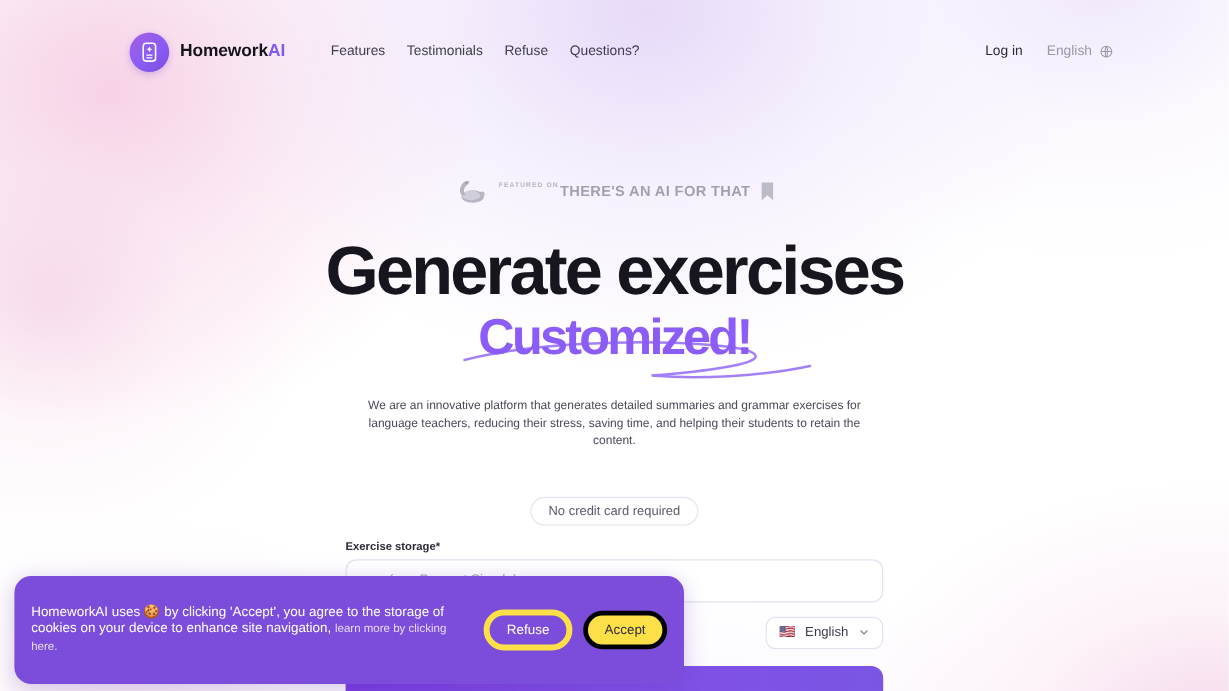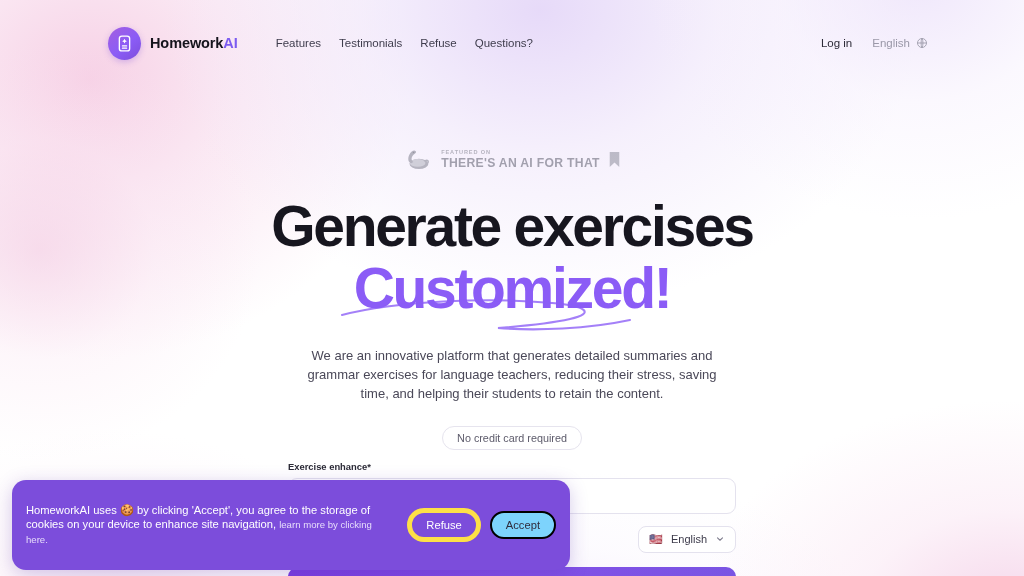--- a/index.html
+++ b/index.html
@@ -137,21 +137,21 @@
   }
 
   .featured {
     margin-top: 60px;
     display: flex;
     align-items: center;
     gap: 9px;
     opacity: 0.62;
   }
   .featured-logo svg { display: block; }
-  .featured-txt { display: flex; flex-direction: column; gap: 1px; }
+  .featured-txt { display: flex; gap: 1px; }
   .featured-top {
     font-size: 5.6px;
     font-weight: bold;
     letter-spacing: 0.9px;
     color: #8d8d99;
   }
   .featured-main {
     font-size: 12.2px;
     font-weight: bold;
     letter-spacing: 0.3px;
@@ -169,21 +169,21 @@
     letter-spacing: -2.3px;
     text-align: center;
     white-space: nowrap;
   }
   .headline-accent-wrap {
     position: relative;
     margin-top: 5px;
     display: inline-block;
   }
   .headline-accent {
-    font-size: 57px;
+    font-size: 42px;
     line-height: 1.0;
     font-weight: bold;
     color: #8b5cf6;
     letter-spacing: -2.3px;
     white-space: nowrap;
     position: relative;
     z-index: 1;
   }
   .underline-swoosh {
     position: absolute;
@@ -192,27 +192,27 @@
     width: 300px;
     height: 36px;
     z-index: 2;
     pointer-events: none;
   }
 
   .subhead {
     margin-top: 30px;
     width: 440px;
     text-align: center;
-    font-size: 13px;
+    font-size: 10px;
     line-height: 1.45;
     color: #4a4858;
   }
 
   .pill {
-    margin-top: 22px;
+    margin-top: 38px;
     border: 1px solid #e6e4ee;
     background: rgba(255,255,255,0.72);
     border-radius: 999px;
     padding: 5px 14px;
     font-size: 10.8px;
     color: #5d5b6b;
     white-space: nowrap;
   }
 
   
@@ -318,22 +318,22 @@
     border: 5px solid #fde047;
     color: #ffffff;
     border-radius: 999px;
     font-family: inherit;
     font-size: 11.2px;
     padding: 6px 14px;
     cursor: pointer;
     white-space: nowrap;
   }
   .btn-accept {
-    background: #7dd3fc;
-    border: 2px solid #000000;
+    background: #fde047;
+    border: 4px solid #000000;
     color: #2f2c3d;
     border-radius: 999px;
     font-family: inherit;
     font-size: 11.2px;
     padding: 6px 14px;
     cursor: pointer;
     white-space: nowrap;
   }
 </style>
 </head>
@@ -417,21 +417,21 @@
         <path d="M4 20 C58 6 150 2 214 8 C248 11 258 18 232 24 C214 28 186 31 160 33 C198 36 250 34 292 25" stroke="#8b5cf6" stroke-width="2.1" stroke-linecap="round" opacity="0.78"></path>
       </svg>
     </div>
 
     <div class="subhead">We are an innovative platform that generates detailed summaries and grammar exercises for language teachers, reducing their stress, saving time, and helping their students to retain the content.</div>
 
     <div class="pill">No credit card required</div>
 
     <div class="form-wrap">
 
-      <div class="field-label">Exercise enhance*</div>
+      <div class="field-label">Exercise storage*</div>
 
       <div class="text-input-box">
         <span>
           <svg width="13" height="13" viewBox="0 0 20 20" stroke="#a9a7b6" stroke-width="1.6" stroke-linecap="round">
             <path d="M3 6h14M3 10h14M3 14h10"></path>
           </svg>
         </span>
         <input class="text-input" type="text" placeholder="(ex.: Present Simple)" style="">
       </div>
 

